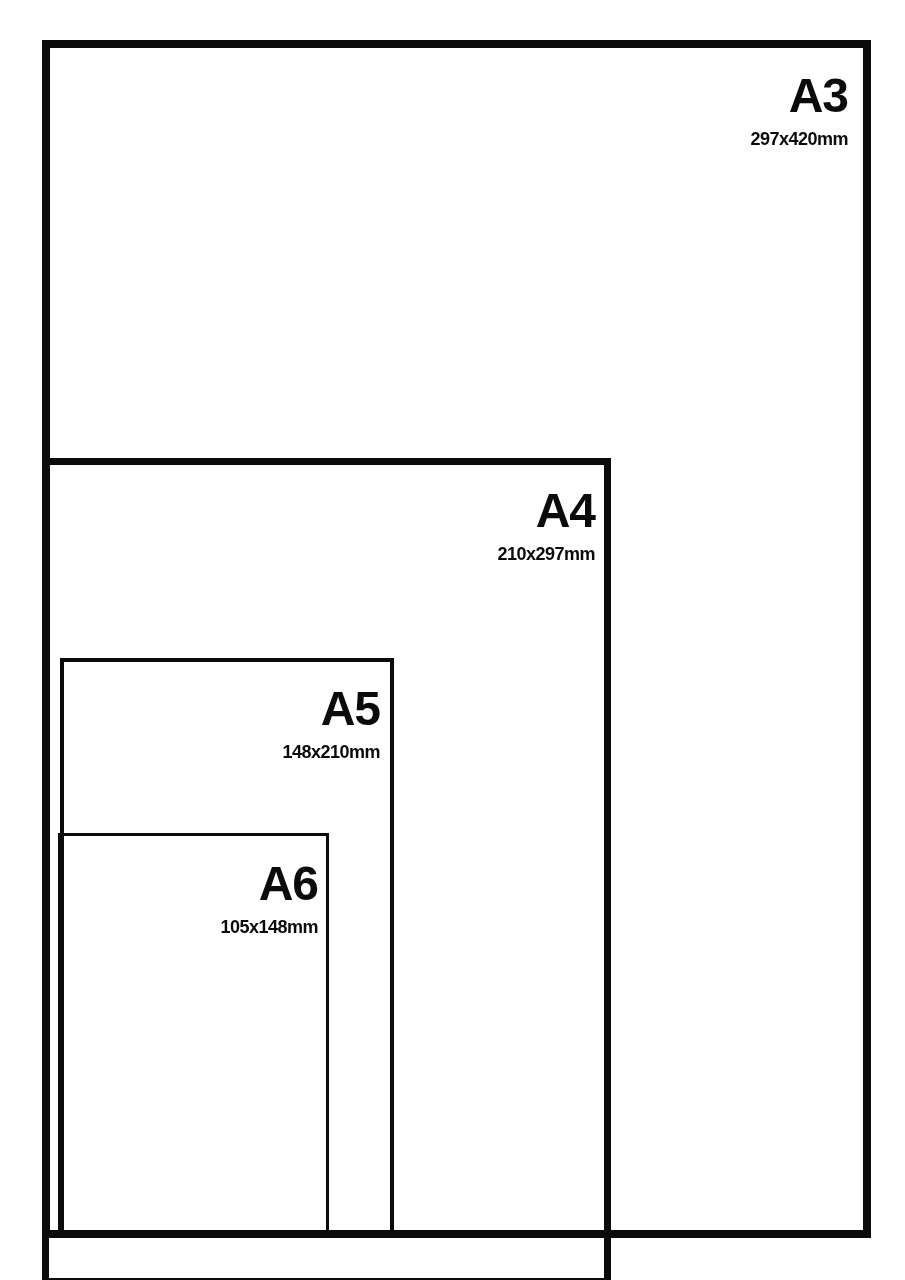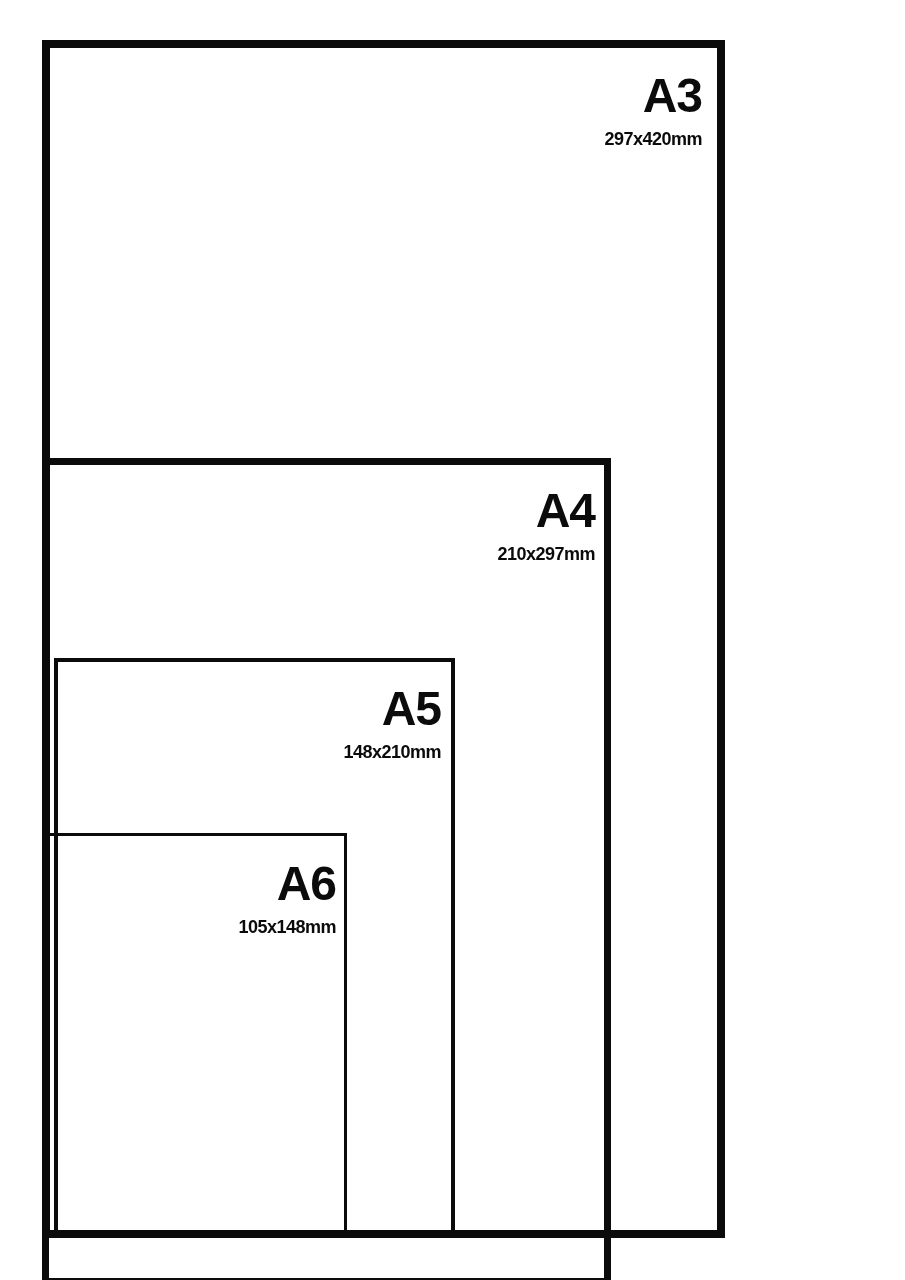--- a/index.html
+++ b/index.html
@@ -15,24 +15,24 @@
     font-family: "Liberation Sans", sans-serif;
     overflow: hidden;
   }
   .rect {
     position: absolute;
     box-sizing: border-box;
     border-style: solid;
     border-color: #0b0b0b;
     background: transparent;
   }
-  .rect-a3 { left: 42px;  top: 40px;  width: 683px; height: 1198px; border-width: 8px; }
+  .rect-a3 { left: 42px;  top: 40px;  width: 829px; height: 1198px; border-width: 8px; }
   .rect-a4 { left: 42px;  top: 413px; width: 569px; height: 827px;  border-width: 7px; margin-top: 45px; }
-  .rect-a5 { left: 54px;  top: 658px; width: 401px; height: 580px;  border-width: 4px; }
-  .rect-a6 { left: 42px;  top: 833px; width: 305px; height: 405px;  border-width: 3px; }
+  .rect-a5 { left: 60px;  top: 658px; width: 334px; height: 580px;  border-width: 4px; }
+  .rect-a6 { left: 58px;  top: 833px; width: 271px; height: 405px;  border-width: 3px; }
 
   .label-block {
     position: absolute;
     text-align: right;
     color: #0b0b0b;
   }
   .size-name {
     font-size: 48px;
     font-weight: bold;
     line-height: 1;

